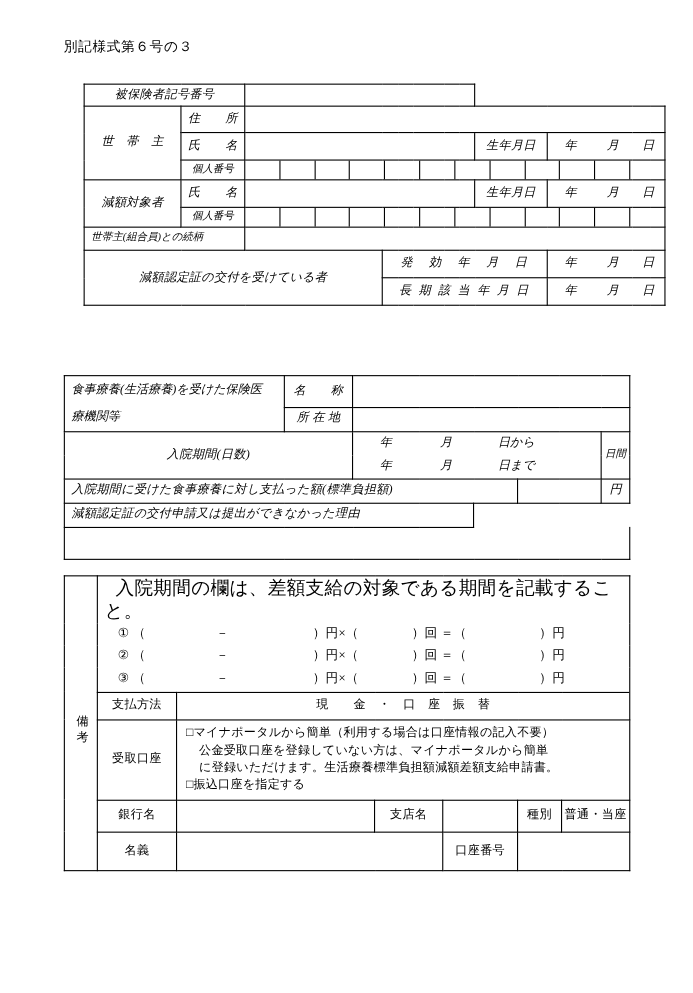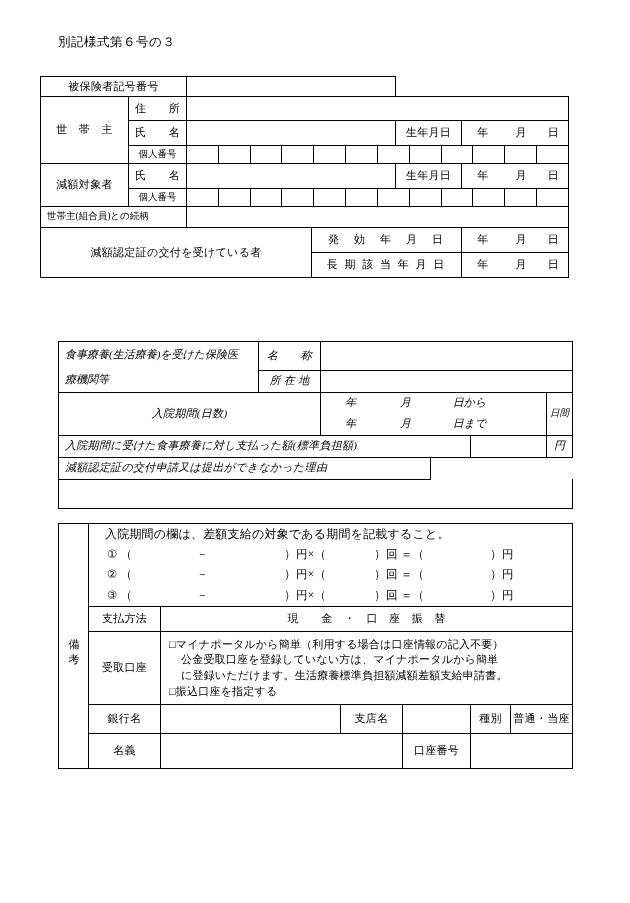--- a/index.html
+++ b/index.html
@@ -64,22 +64,23 @@
     padding-left: 6px;
   }
   .tiny {
     font-size: 9.5px;
     margin-top: 44px;
   }
 
   
   #block1 {
     position: absolute;
-    left: 40px;
+    left: 76px;
     top: 76px;
+    font-style: italic;
   }
 
   
   #block2 {
     position: absolute;
     left: 58px;
     top: 341px;
     font-style: italic;
   }
 
@@ -114,21 +115,21 @@
   .mynum-grid div:last-child { border-right: none; }
 
   .calc-line {
     font-size: 11.5px;
     padding: 1px 0 1px 12px;
     letter-spacing: 0.2px;
     white-space: nowrap;
     text-align: center;
   }
   .note-line {
-    font-size: 12px;
+    font-size: 17px;
     padding: 3px 0 2px 10px;
     letter-spacing: 0.2px;
   }
   .acct-line {
     display: block;
     text-align: left;
     padding: 1px 0 1px 8px;
     font-size: 11px;
     letter-spacing: 0.2px;
     white-space: nowrap;

